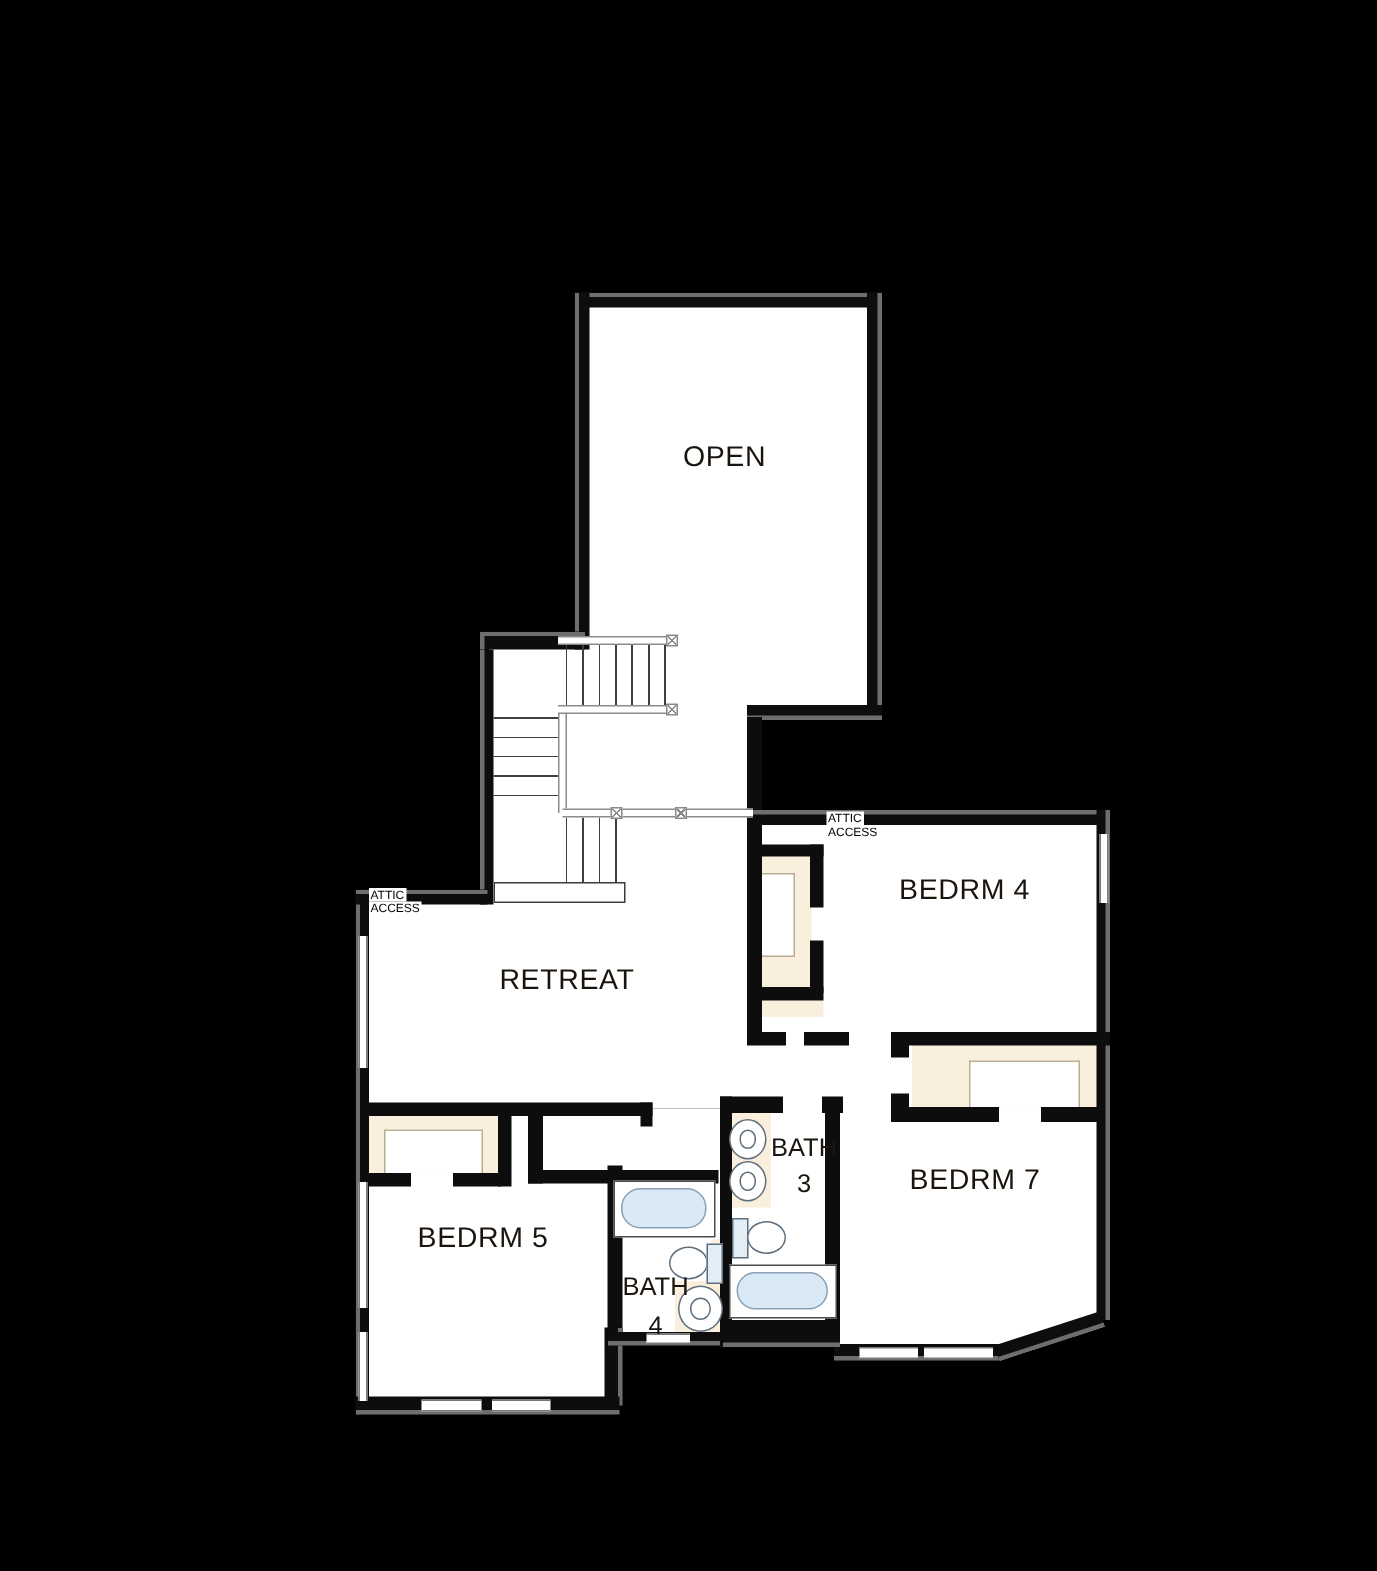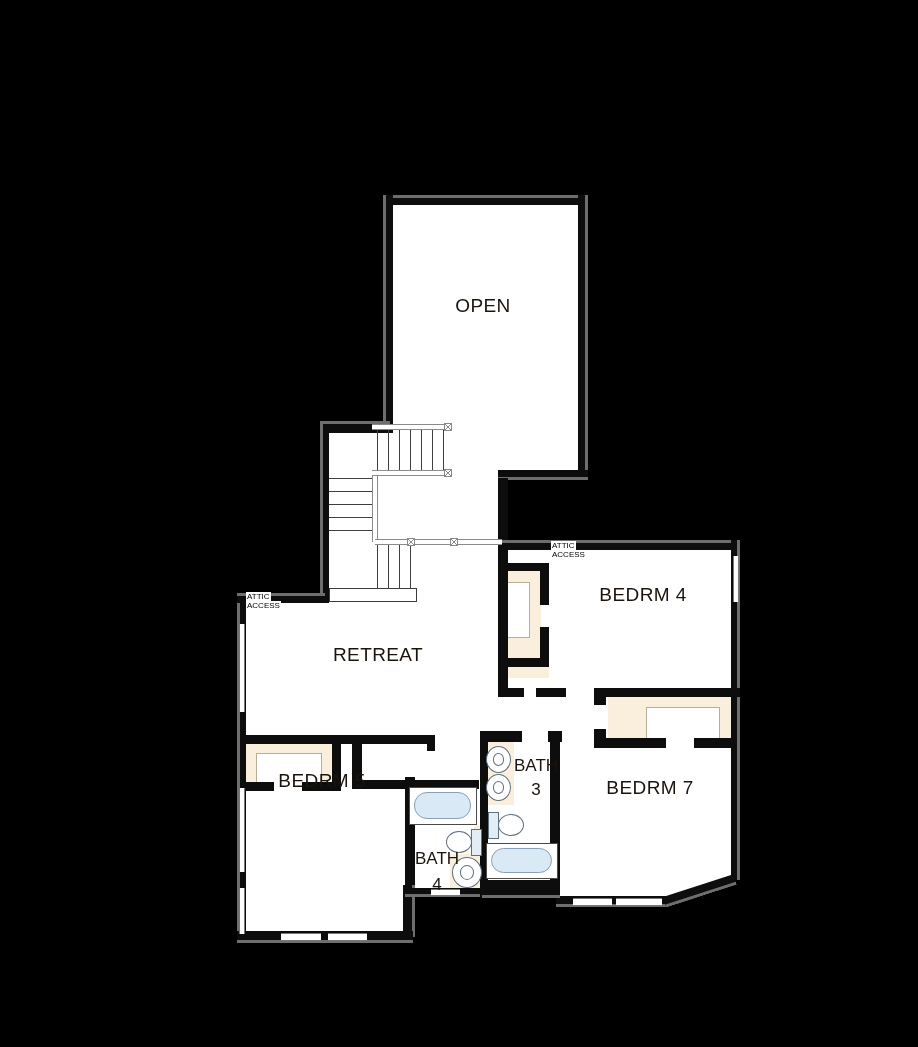--- a/index.html
+++ b/index.html
@@ -144,21 +144,21 @@
   <b class="tank" style="left:488px;top:812px;width:11px;height:27px"></b>
   <b class="bowl" style="left:498px;top:814px;width:26px;height:22px"></b>
   <b class="sink" style="left:486px;top:746px;width:25px;height:27px"></b>
   <b class="sink" style="left:486px;top:774px;width:25px;height:27px"></b>
   <b class="sink" style="left:452px;top:857px;width:30px;height:31px"></b>
 
   <div class="lbl" style="left:483px;top:305px">OPEN</div>
   <div class="lbl" style="left:378px;top:654px">RETREAT</div>
   <div class="lbl" style="left:643px;top:594px">BEDRM 4</div>
   <div class="lbl" style="left:650px;top:787px">BEDRM 7</div>
-  <div class="lbl" style="left:322px;top:780px">BEDRM 5</div>
+  <div class="lbl" style="left:322px;top:826px">BEDRM 5</div>
   <div class="lbl2" style="left:536px;top:765px">BATH</div>
   <div class="lbl2" style="left:536px;top:789px">3</div>
   <div class="lbl2" style="left:437px;top:858px">BATH</div>
   <div class="lbl2" style="left:437px;top:884px">4</div>
 
   <div class="attic" style="left:551px;top:541px">
     <b>ATTIC</b><br>
     <b>ACCESS</b>
   </div>
   <div class="attic" style="left:246px;top:592px">

